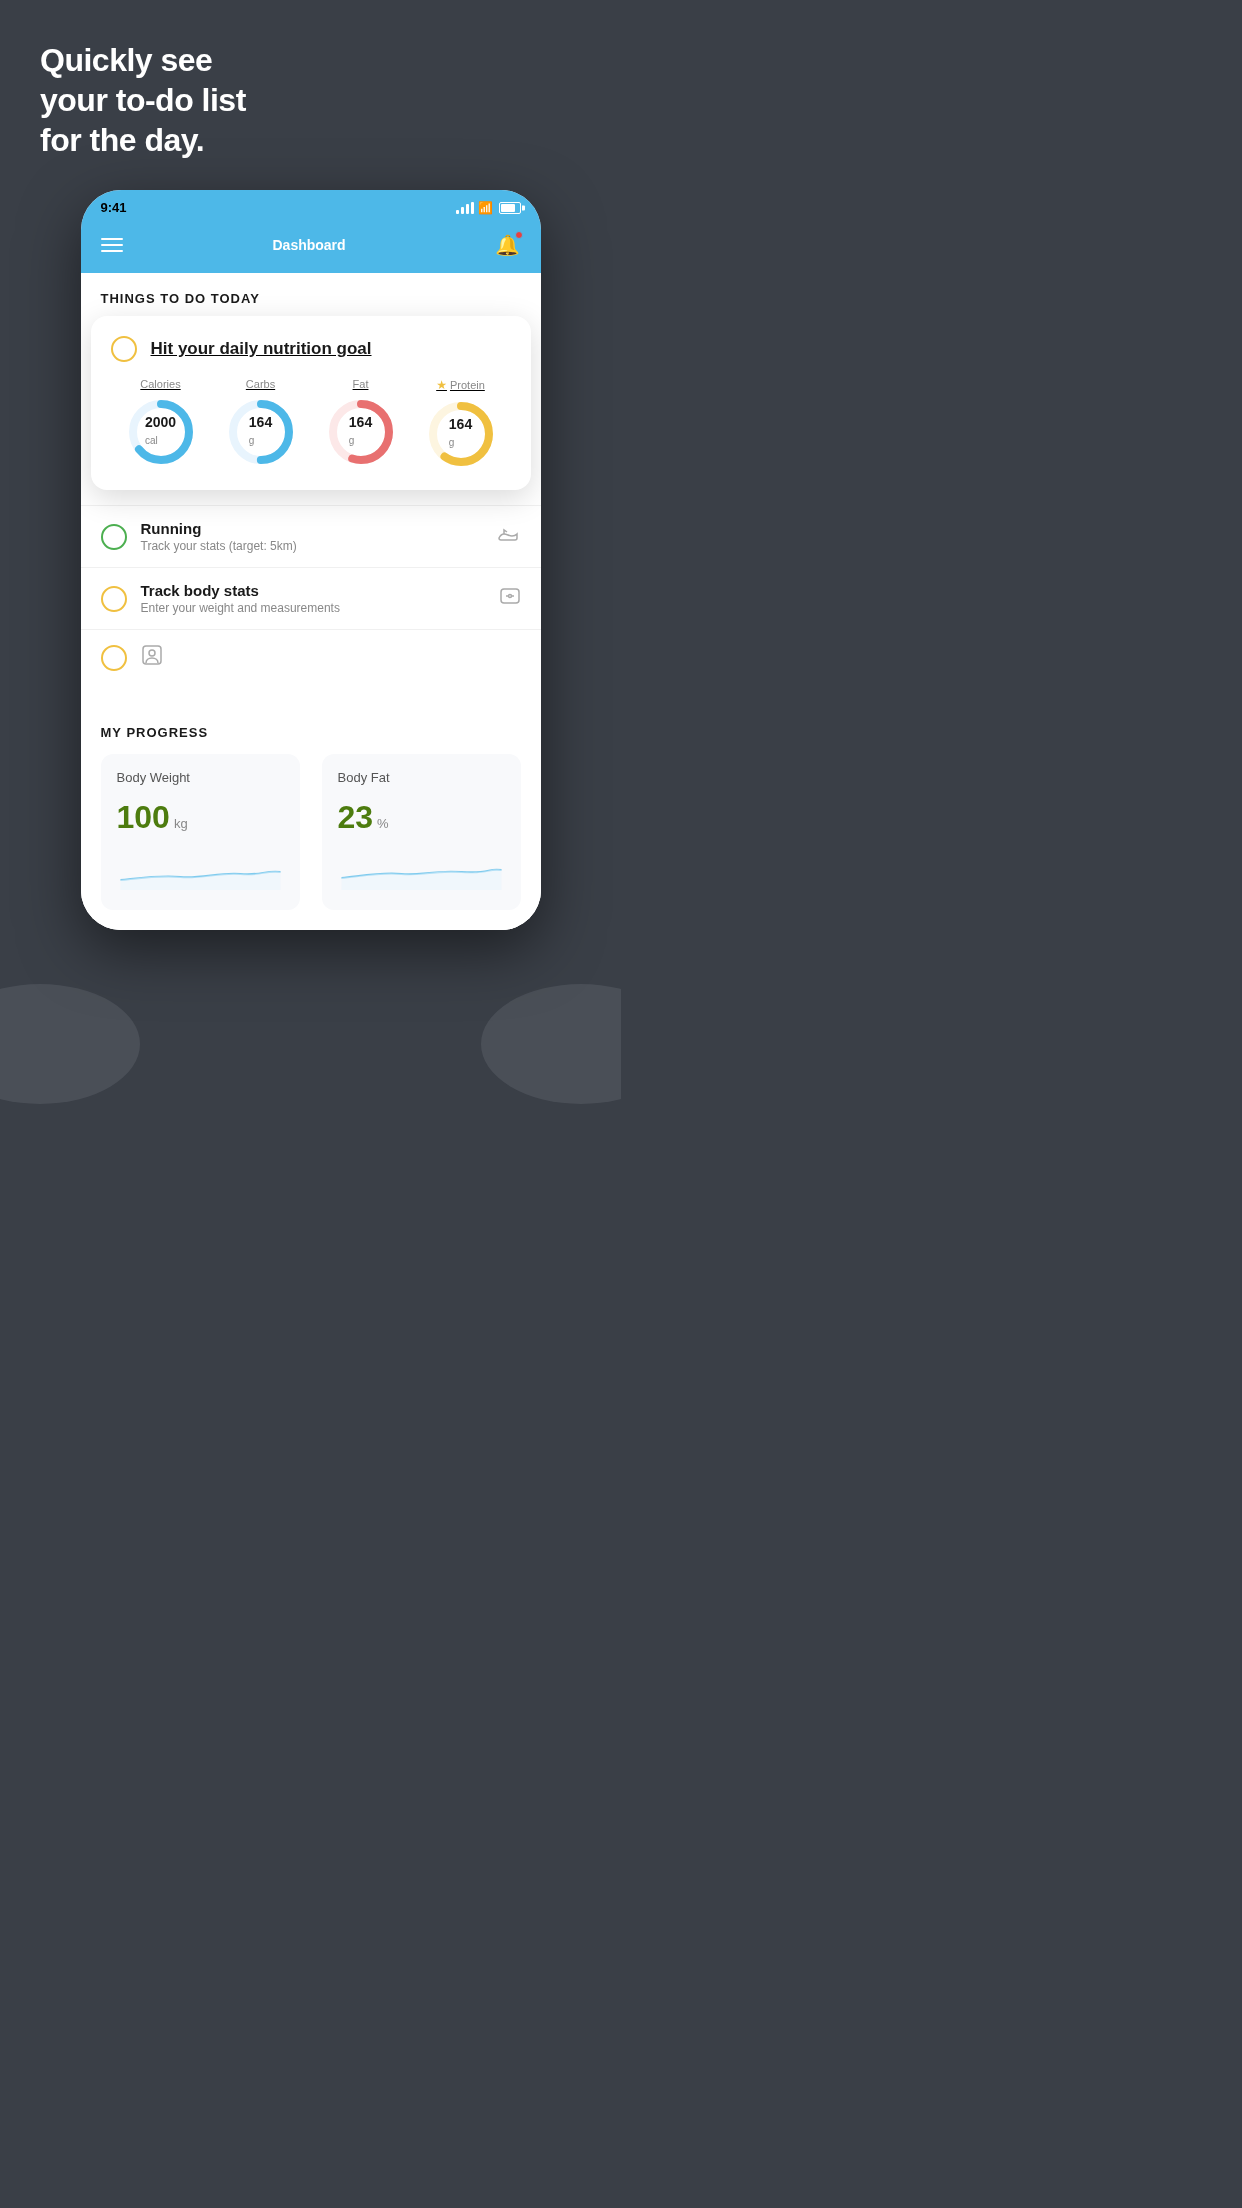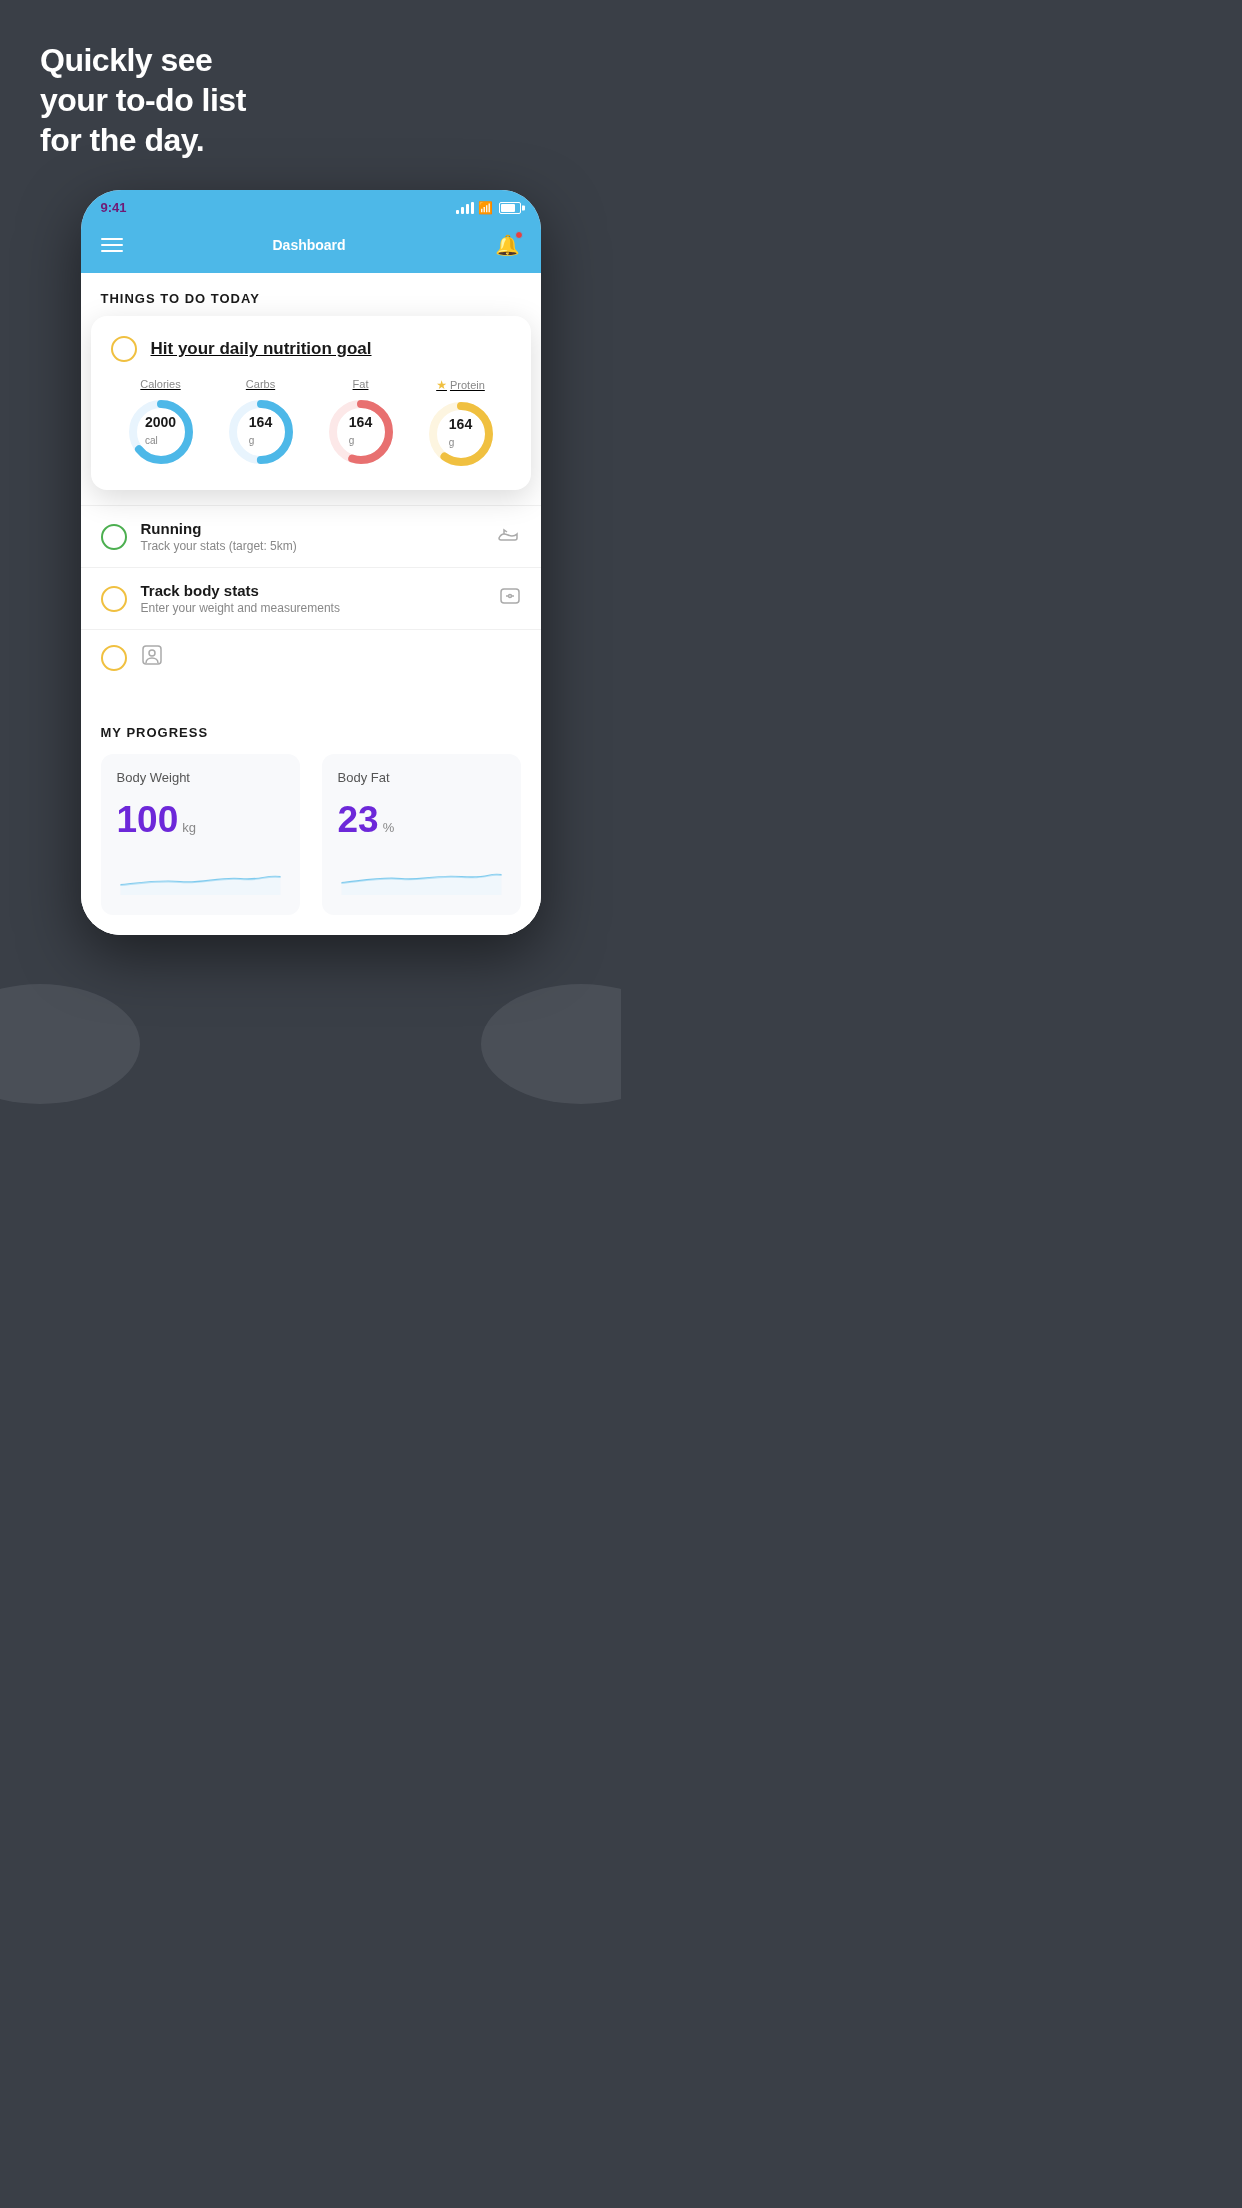--- a/index.html
+++ b/index.html
@@ -38,21 +38,21 @@
       margin-bottom: 40px;
     }
 
     
     .status-bar {
       background: #4db8e8;
       display: flex;
       justify-content: space-between;
       align-items: center;
       padding: 10px 20px 6px 20px;
-      color: #701a75;
+      color: #000000;
       font-size: 13px;
       font-weight: 600;
     }
     .status-icons {
       display: flex;
       align-items: center;
       gap: 5px;
     }
     .signal-bars {
       display: flex; align-items: flex-end; gap: 2px; height: 12px;
@@ -236,23 +236,23 @@
       color: #555;
       margin-bottom: 14px;
     }
     .progress-card-value {
       display: flex;
       align-items: baseline;
       gap: 4px;
       margin-bottom: 14px;
     }
     .progress-card-num {
-      font-size: 37px;
+      font-size: 32px;
       font-weight: 800;
-      color: #6d28d9;
+      color: #4d7c0f;
     }
     .progress-card-unit {
       font-size: 13px;
       color: #888;
     }
     .mini-chart {
       width: 100%;
       height: 40px;
     }
 

